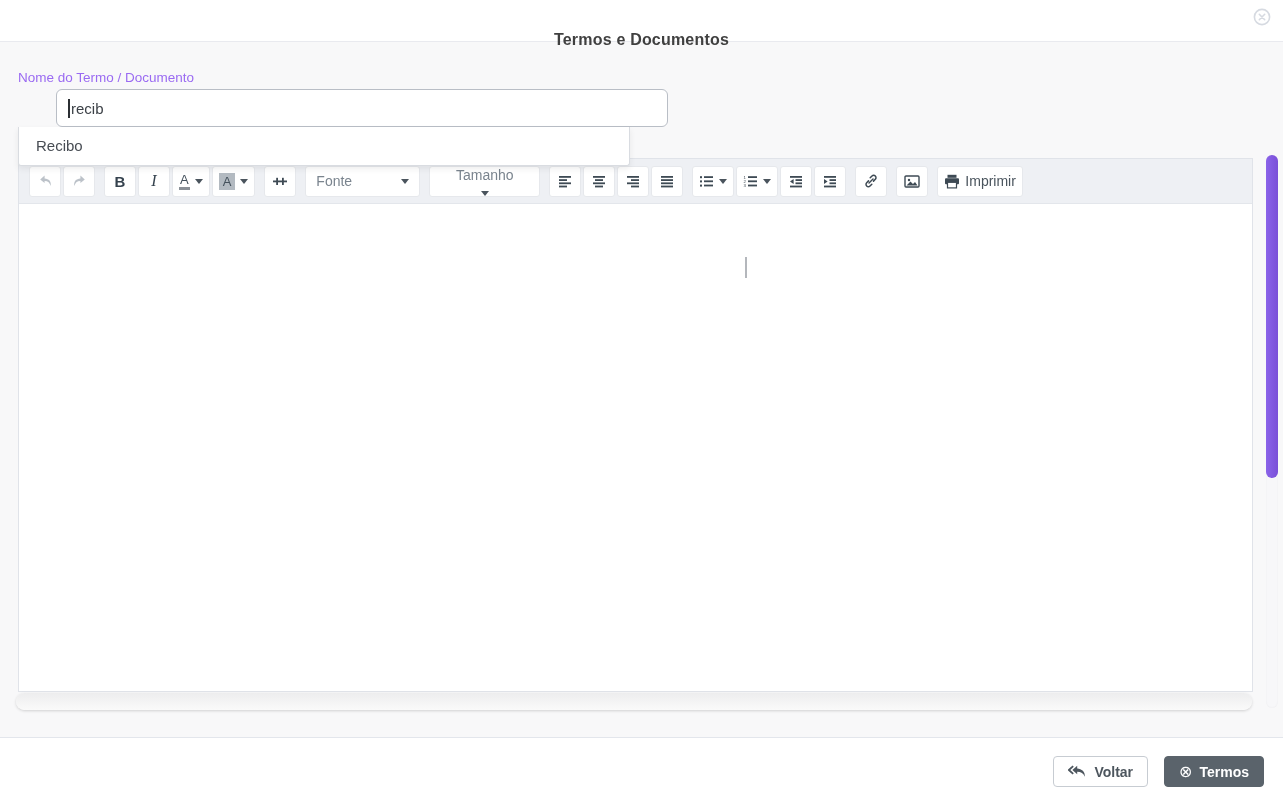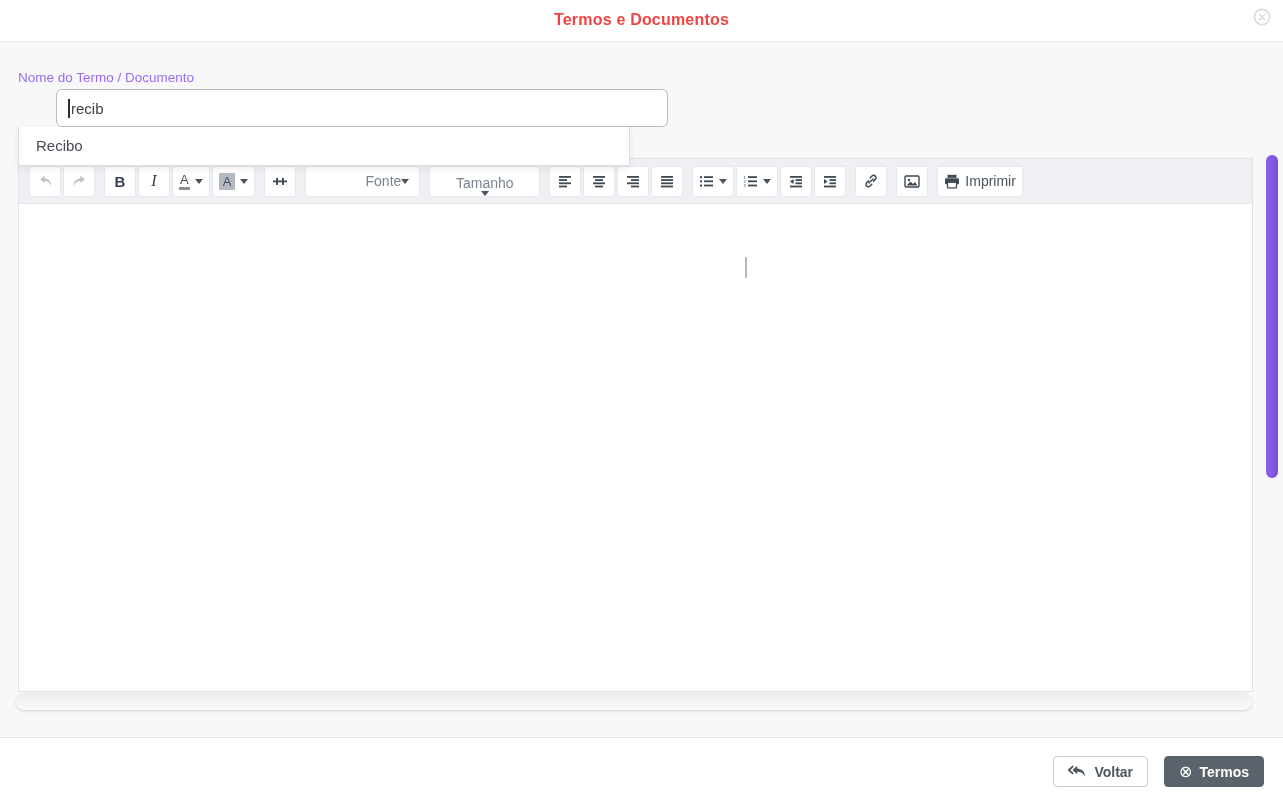--- a/index.html
+++ b/index.html
@@ -11,21 +11,21 @@
     color:#3e4a54;
   }
 
   
   .modal-header {
     position:absolute; top:0; left:0; right:0; height:42px;
     background:#ffffff; border-bottom:1px solid #e9eaef;
   }
   .modal-title {
     text-align:center; line-height:40px;
-    font-size:16px; font-weight:bold; color:#ef4444; letter-spacing:.2px;
+    font-size:16px; font-weight:bold; color:#404040; letter-spacing:.2px;margin-top:20px;
   }
   .modal-close { position:absolute; top:8px; right:12px; width:18px; height:18px; cursor:pointer; }
 
   
   .field-label {
     position:absolute; top:70px; left:18px;
     font-size:13.5px; color:#9a6af2;
   }
   .name-input {
     position:absolute; top:89px; left:18px; width:612px; height:38px;
@@ -67,21 +67,21 @@
   .tb-bold { font-weight:bold; font-size:15px; color:#35424e; }
   .tb-italic { font-family:"Liberation Serif", serif; font-style:italic; font-size:16px; color:#35424e; }
   .fore-a { font-size:13px; color:#44515c; border-bottom:3px solid #8a9097; line-height:14px; padding:0 1px; }
   .back-a { font-size:13px; color:#44515c; background:#b3bac1; padding:1px 4px; }
   .caret-down {
     width:0; height:0; border-left:4px solid transparent;
     border-right:4px solid transparent; border-top:5px solid #4a545d;
   }
   .tb-select {
     width:115px; height:31px; background:#fff; border:1px solid #e6e8ec; border-radius:3px;
-    display:flex; align-items:center; justify-content:flex-end;
+    display:flex; align-items:center; justify-content:space-between;
     padding:0 10px; font-size:14px; color:#7a848e; cursor:pointer;
   }
   .tb-select.size { width:111px;flex-direction:column; }
   .print-label { font-size:14px; color:#4a545d; }
   .editor-area { position:relative; height:487px; background:#fff; }
   .editor-caret { position:absolute; left:726px; top:53px; width:2px; height:21px; background:#b4b7bc; }
 
   
   .vscroll-track {
     position:absolute; right:5px; top:155px; width:12px; height:553px;

